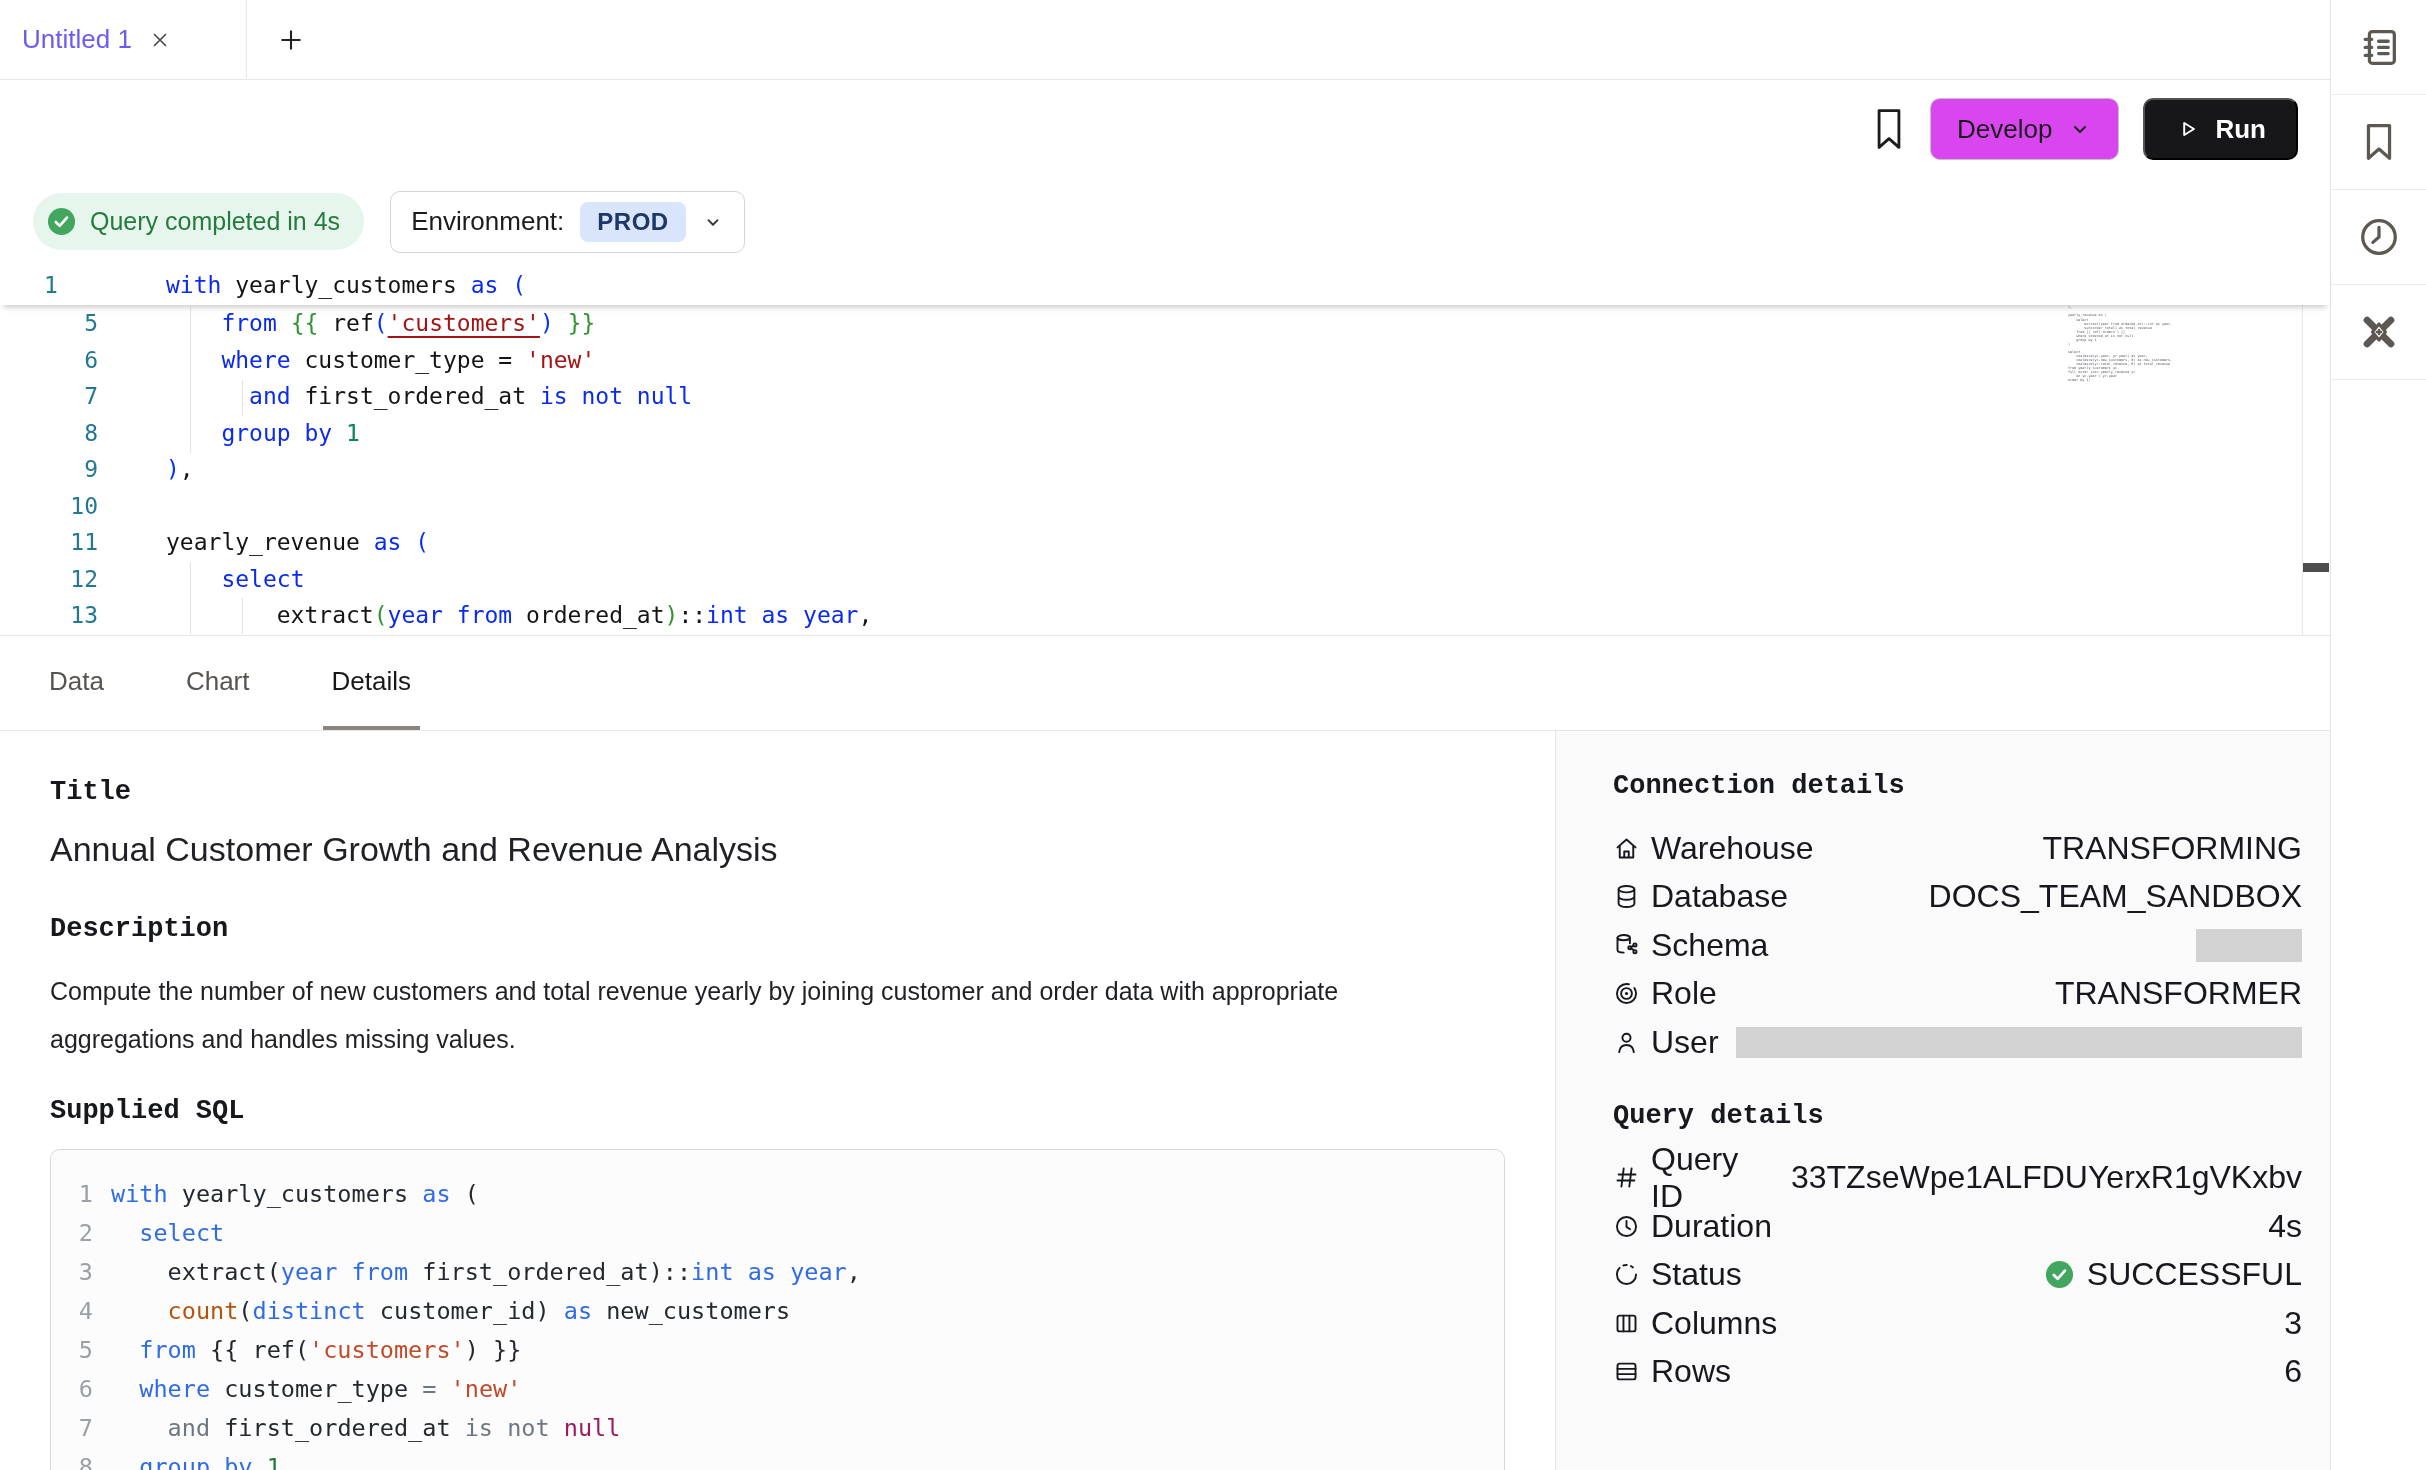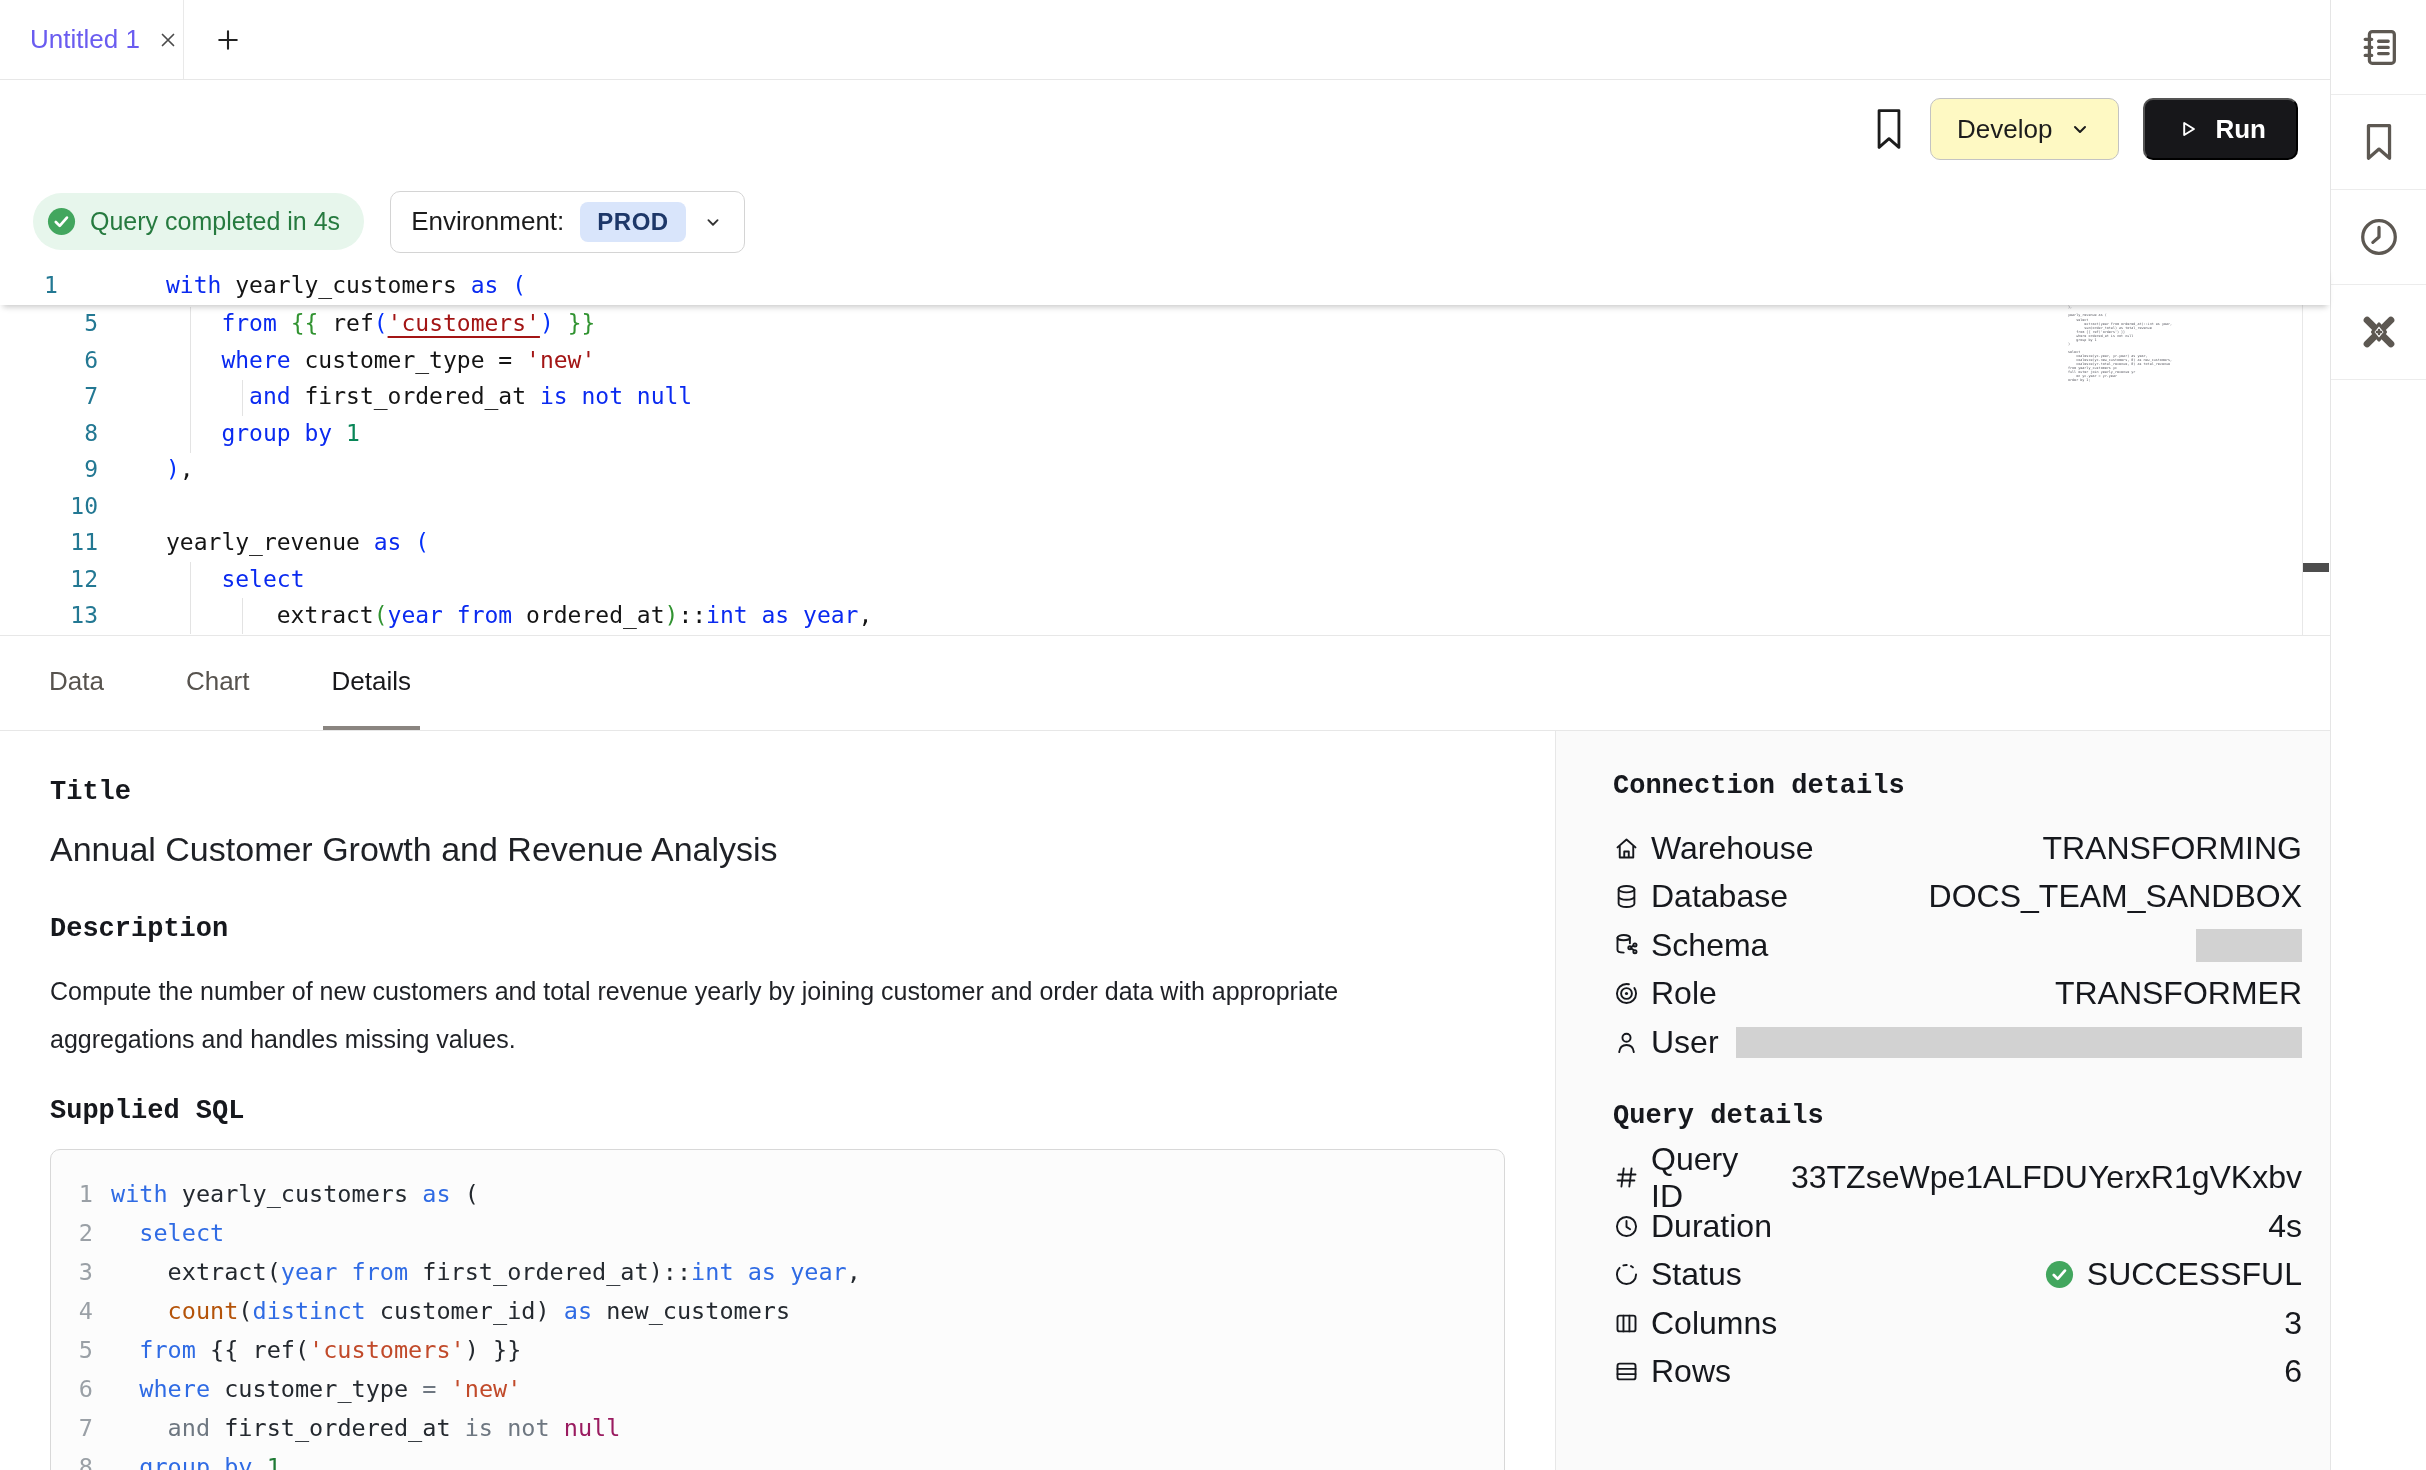--- a/index.html
+++ b/index.html
@@ -5,28 +5,28 @@
   * { margin:0; padding:0; box-sizing:border-box; }
   html,body { width:2426px; height:1470px; overflow:hidden; background:#fff;
               font-family:"Liberation Sans", sans-serif; color:#1a1a1a; }
   #screen { position:relative; width:2426px; height:1470px; background:#fff; overflow:hidden; }
 
   
   .main { position:absolute; left:0; top:0; width:2330px; height:1470px; }
 
   
   .tabbar { height:80px; border-bottom:1px solid #e7e7e7; display:flex; align-items:stretch; }
-  .tab { width:184px; border-right:1px solid #e9e9e9; display:flex; align-items:center; padding-left:30px; gap:16px; }
+  .tab { width:247px; border-right:1px solid #e9e9e9; display:flex; align-items:center; padding-left:22px; gap:16px; }
   .tab-label { color:#6a5cf0; font-size:26px; font-weight:500; }
   .icon-btn { display:flex; align-items:center; justify-content:center; cursor:pointer; }
   .newtab { margin-left:30px; display:flex; align-items:center; }
 
   
   .toolbar { height:98px; display:flex; align-items:center; justify-content:flex-end; gap:24px; padding-right:32px; }
-  .btn-develop { height:62px; border:1.5px solid #c3c3c3; border-radius:10px; background:#fef9c3;
+  .btn-develop { height:62px; border:1.5px solid #c3c3c3; border-radius:10px; background:#d946ef;
                  display:flex; align-items:center; gap:16px; padding:0 26px; font-size:26px; color:#1c1c1c; }
   .btn-run { height:62px; border-radius:10px; background:#17171a; color:#fff; display:flex; align-items:center;
              gap:14px; padding:0 30px; font-size:26px; font-weight:600; }
 
   
   .statusrow { height:87px; display:flex; align-items:center; gap:26px; padding-left:33px; }
   .pill-success { height:57px; border-radius:29px; background:#e7f6ec; display:flex; align-items:center;
                   gap:13px; padding:0 24px 0 13px; }
   .pill-success span { font-size:25px; font-weight:500; color:#267a3f; }
   .env-box { height:62px; border:1.5px solid #d4d4d4; border-radius:10px; background:#fff;

